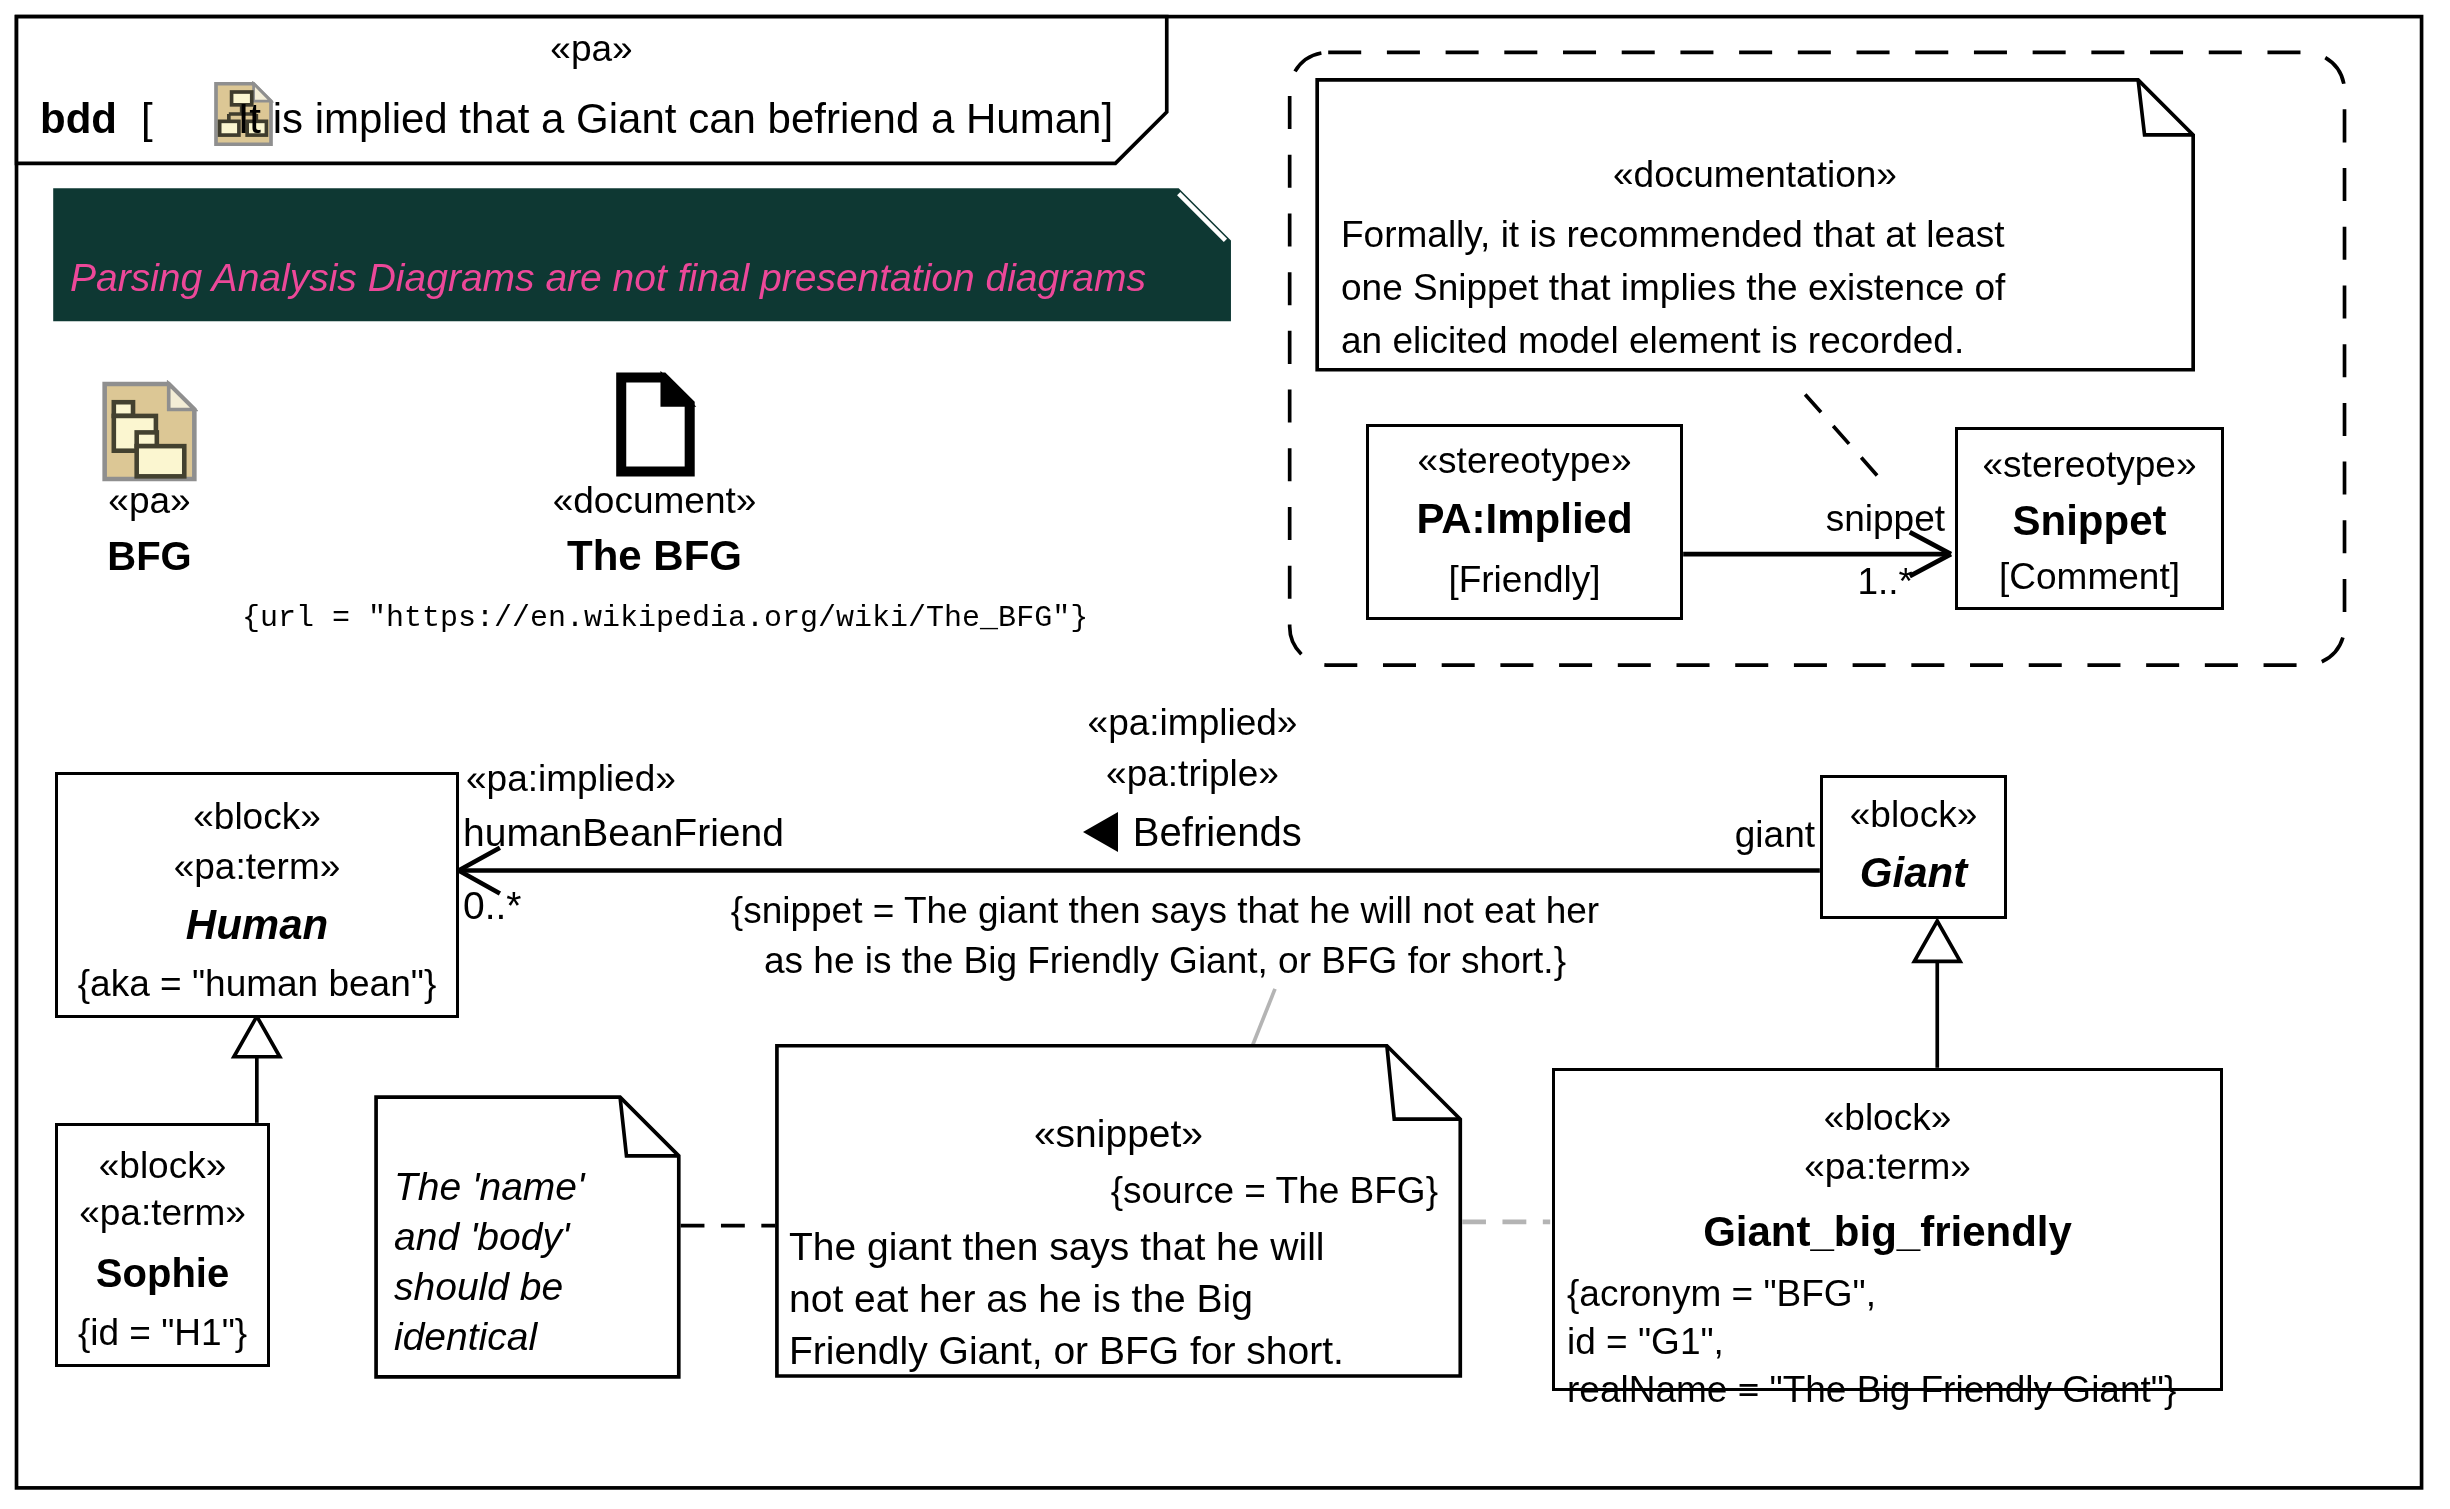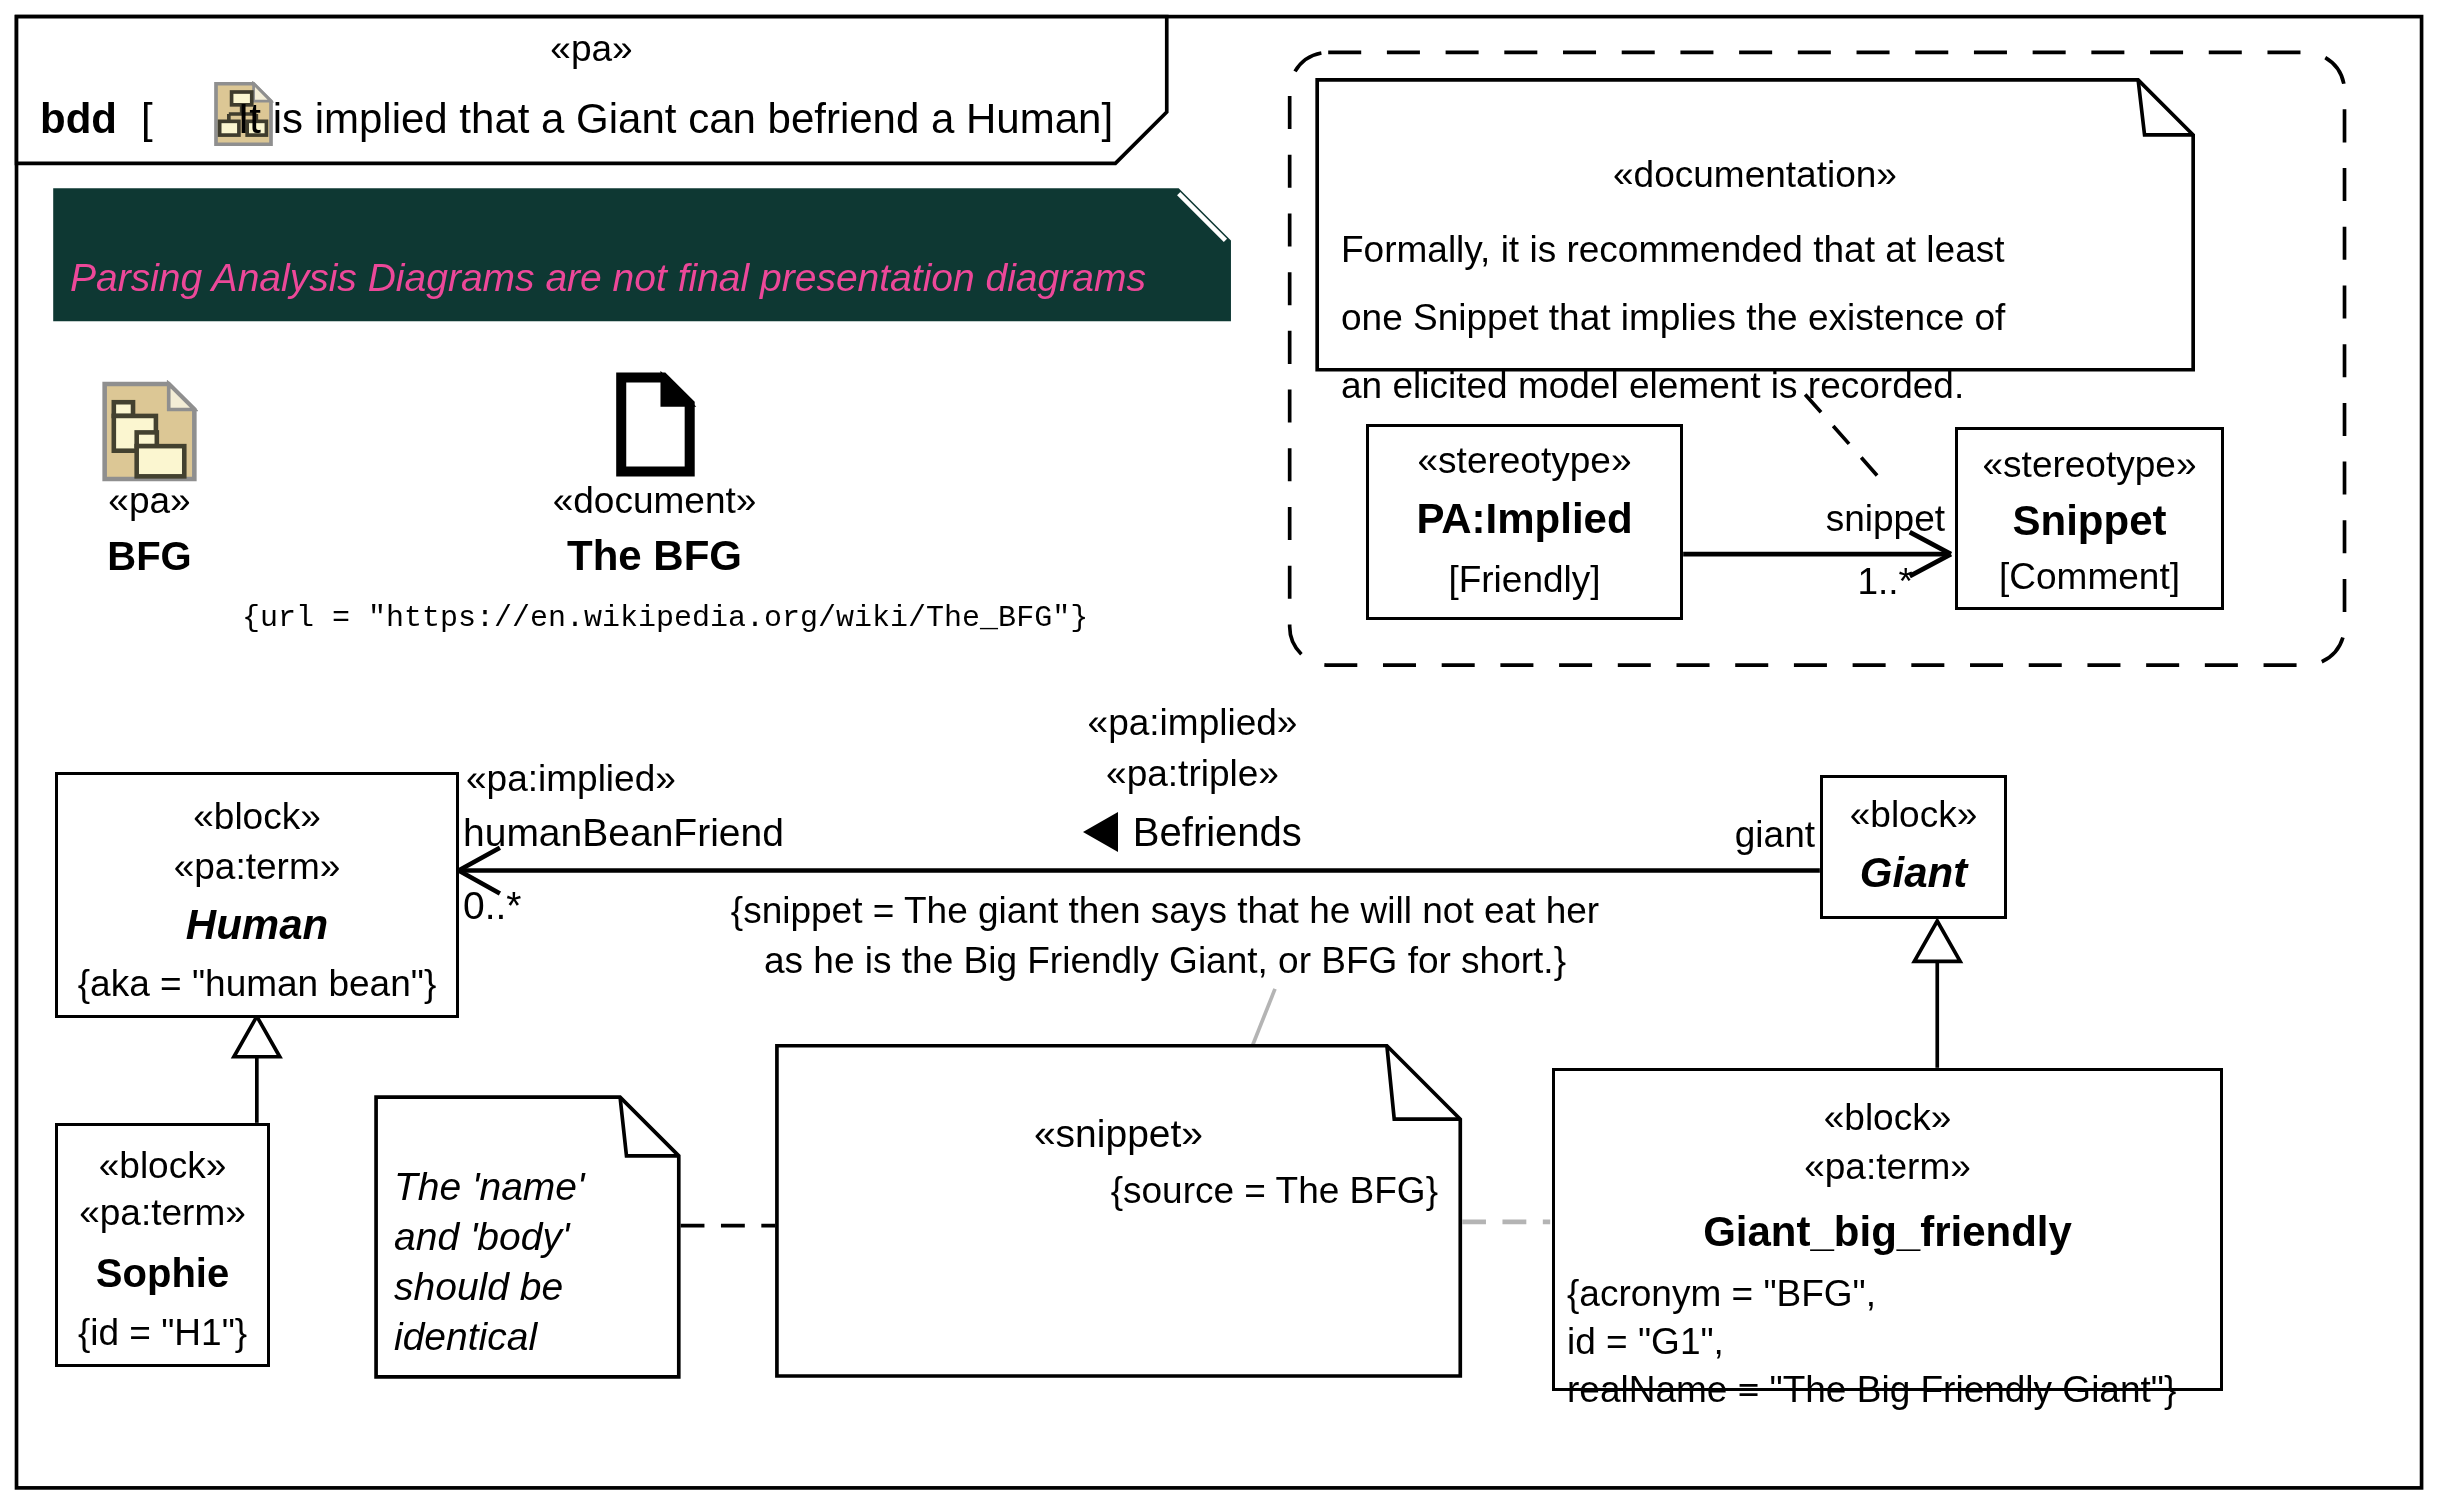--- a/index.html
+++ b/index.html
@@ -10,21 +10,21 @@
   .lbl{position:absolute;white-space:nowrap;font-size:37px;line-height:1;z-index:4;}
   .c{text-align:center;}
   .r{text-align:right;}
   .b{font-weight:bold;}
   .i{font-style:italic;}
   .bi{font-weight:bold;font-style:italic;}
   .f38{font-size:30px;font-family:Liberation Mono, monospace;} .f42{font-size:39px;} .f44{font-size:40px;} .f46{font-size:42px;}
   .white{color:#ec4899;}
   .box{position:absolute;background:#fff;border:3.7px solid #000;box-sizing:border-box;z-index:2;}
   .ml div{white-space:nowrap;}
-  .lh58 div{height:53px;margin-top:15px;} .lh54 div{height:50px;} .lh57 div{height:52px;} .lh52 div{height:48px;}
+  .lh58 div{height:53px;} .lh54 div{height:50px;} .lh57 div{height:52px;} .lh52 div{height:48px;}
   .hrow{position:absolute;display:flex;align-items:center;z-index:4;font-size:42px;}
   .hrow .sp1{margin-left:24px;} .hrow .sp2{margin-left:13px;} .hrow .sp3{margin-left:11px;}
   .tri-left{display:inline-block;width:0;height:0;border-top:20px solid transparent;
             border-bottom:20px solid transparent;border-right:35px solid #000;margin-right:14.7px;}
   .befrow{position:absolute;display:flex;align-items:center;justify-content:center;z-index:4;}
 </style>
 </head>
 <body>
 
 <div id="canvas">
@@ -183,20 +183,25 @@
 
   <div class="lbl i f42 ml lh54" style="left:394px;top:1167px;">
     <div>The 'name'</div>
     <div>and 'body'</div>
     <div>should be</div>
     <div>identical</div>
   </div>
 
   <div class="lbl c f42" style="left:777px;top:1114px;width:683px;">«snippet»</div>
   <div class="lbl r" style="left:972px;top:1172px;width:466px;">{source = The BFG}</div>
+  <div class="lbl f42 ml lh57" style="left:789px;top:1227px;">
+    <div>The giant then says that he will</div>
+    <div>not eat her as he is the Big</div>
+    <div>Friendly Giant, or BFG for short.</div>
+  </div>
 
   <div class="lbl c" style="left:1552px;top:1099px;width:671px;">«block»</div>
   <div class="lbl c" style="left:1552px;top:1148px;width:671px;">«pa:term»</div>
   <div class="lbl c b f46" style="left:1552px;top:1211px;width:671px;">Giant_big_friendly</div>
   <div class="lbl ml lh52" style="left:1567px;top:1275px;">
     <div>{acronym = "BFG",</div>
     <div>id = "G1",</div>
     <div>realName = "The Big Friendly Giant"}</div>
   </div>
 

